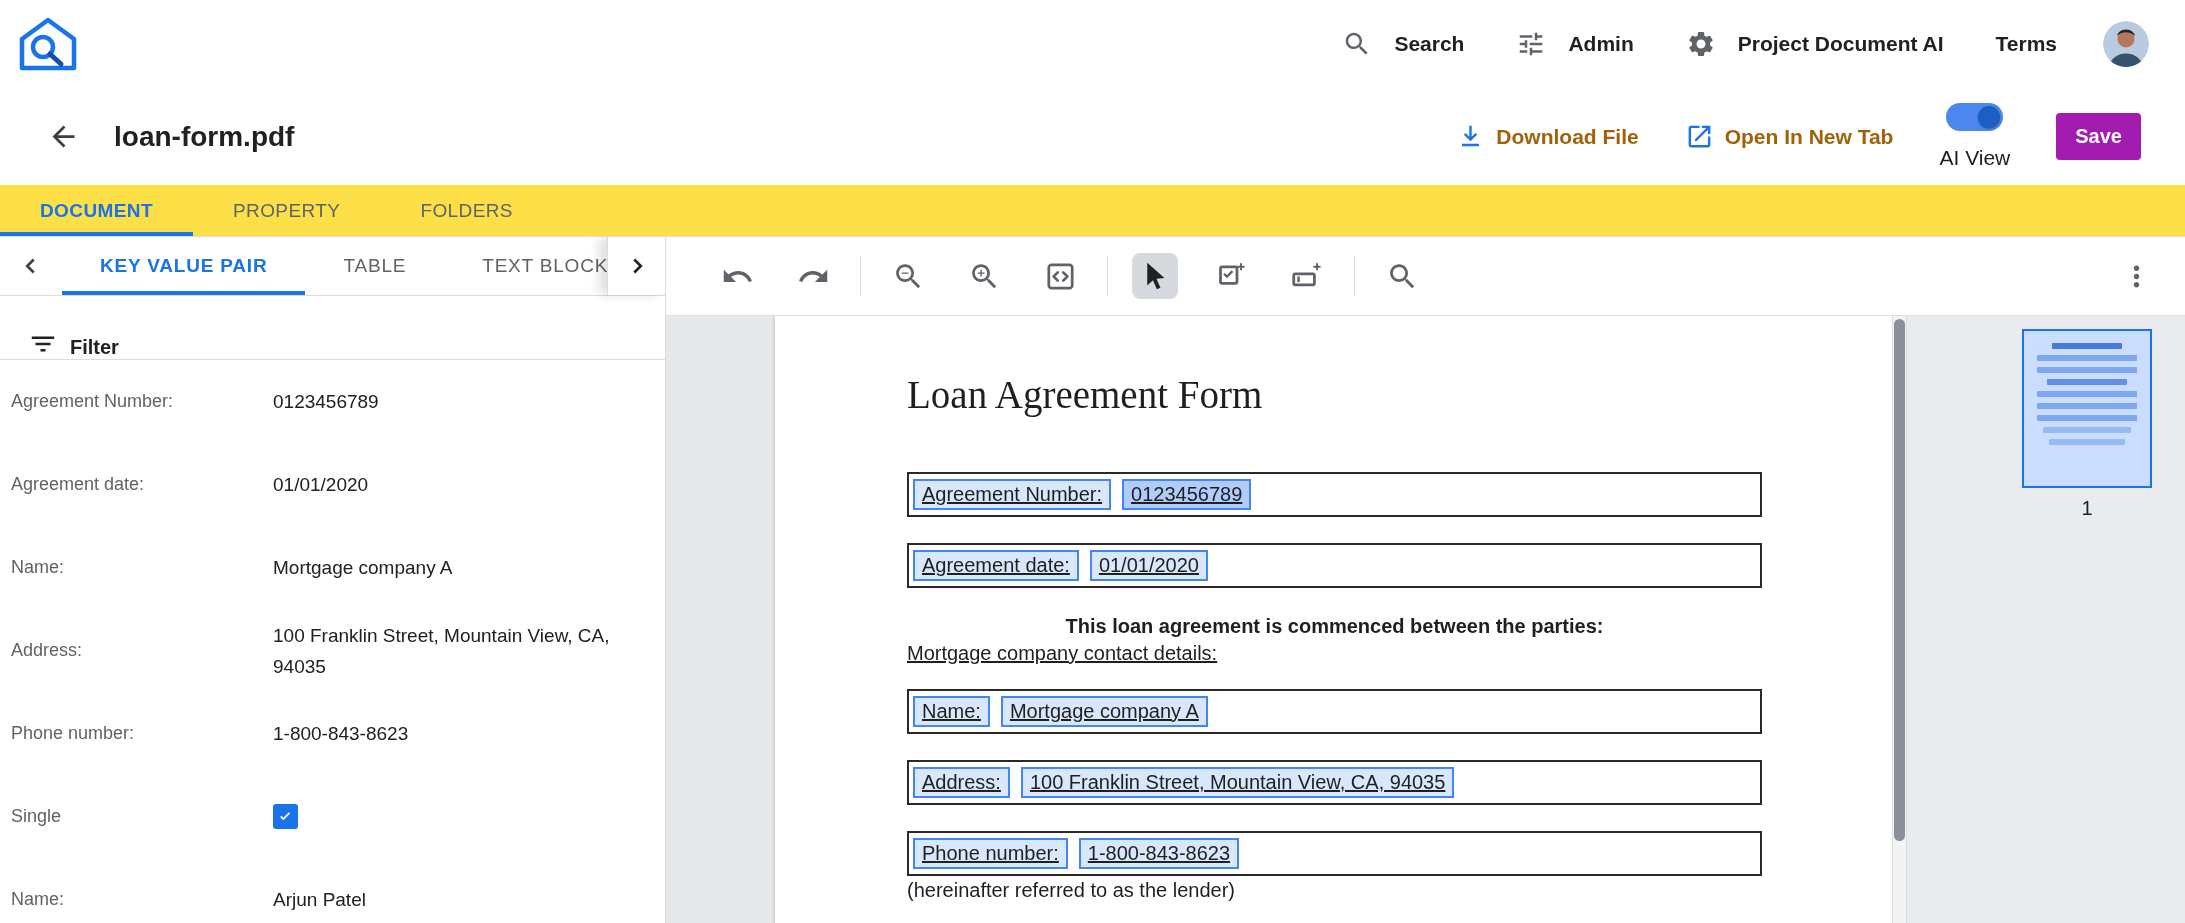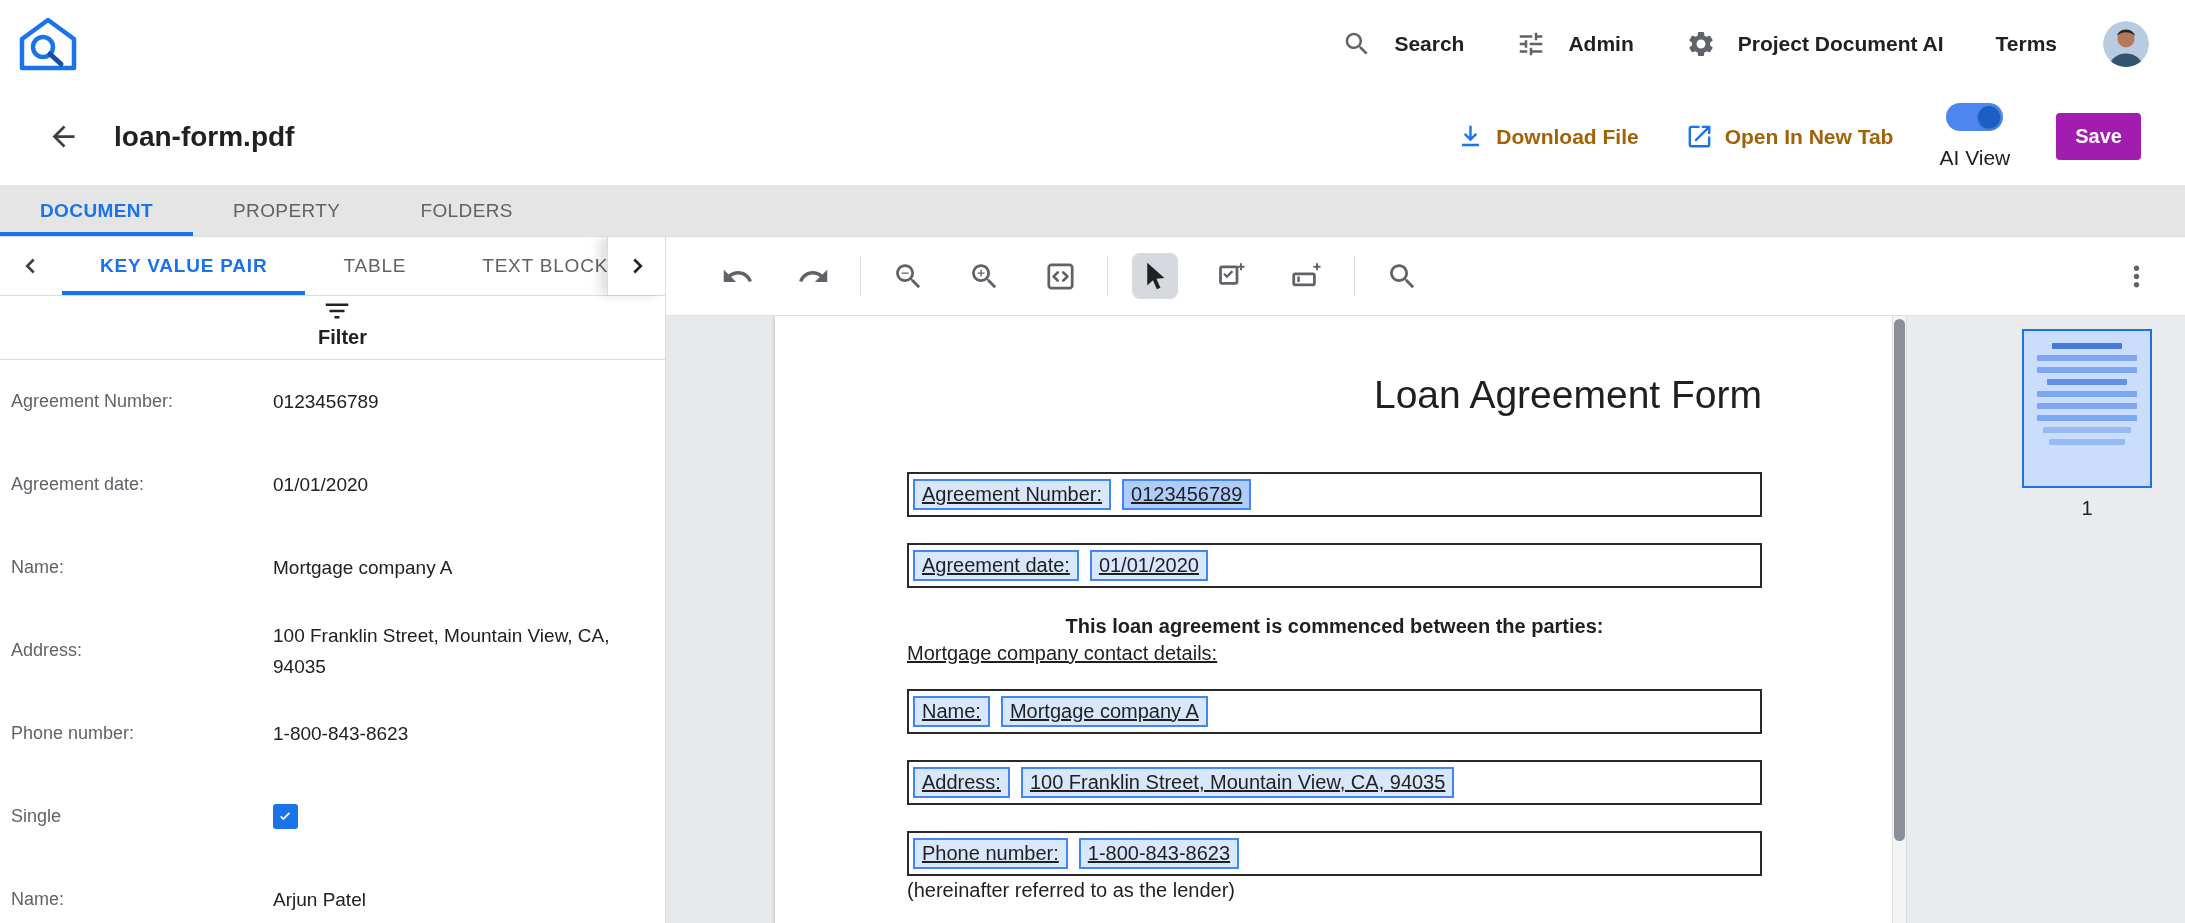--- a/index.html
+++ b/index.html
@@ -25,42 +25,42 @@
   .bluelink svg { width:29px; height:29px; fill:#1a73e8; }
   .toggle-wrap { display:flex; align-items:center; gap:15px;flex-direction:column; }
   .toggle { position:relative; width:57px; height:28px; border-radius:14px; background:#4c86ee; cursor:pointer; }
   .toggle .knob { position:absolute; right:3px; top:3px; width:22px; height:22px; border-radius:50%;
                   background:#1b5fc4; box-shadow:0 1px 2px rgba(0,0,0,.3); }
   .toggle-label { font-size:21px; color:#202124; }
   .savebtn { background:#a21caf; color:#fff; font-size:20px; font-weight:bold; border:none;
              border-radius:4px; height:47px; padding:0 19px; cursor:pointer; }
 
   
-  .maintabs { height:52px; display:flex; border-bottom:1px solid #dadce0; background:#e5e5e5; }
+  .maintabs { height:52px; display:flex; border-bottom:1px solid #dadce0; background:#fde047; }
   .mtab { display:flex; align-items:center; padding:0 40px; font-size:19px; letter-spacing:.4px;
           color:#5f6368; cursor:pointer; border-bottom:4px solid transparent; padding-top:4px; }
   .mtab.active { color:#1a73e8; font-weight:bold; border-bottom-color:#1a73e8; }
 
   
   .content { display:flex; height:686px; }
 
   
   .leftpanel { width:666px; flex:none; border-right:1px solid #dadce0; display:flex; flex-direction:column; overflow:hidden; background:#fff; }
   .subtabs { height:59px; display:flex; align-items:stretch; border-bottom:1px solid #dadce0; position:relative; }
   .subtab-chevron { width:62px; display:flex; align-items:center; justify-content:center; cursor:pointer; }
   .subtab-chevron svg { width:26px; height:26px; stroke:#3c4043; fill:none; stroke-width:2.4; }
   .stab { display:flex; align-items:center; padding:0 38px; font-size:19px; letter-spacing:.8px; color:#5f6368;
           cursor:pointer; border-bottom:4px solid transparent; padding-top:4px; }
   .stab.active { color:#1a73e8; font-weight:bold; border-bottom-color:#1a73e8; }
   .subtab-scroll { position:absolute; right:0; top:0; width:58px; height:100%; background:#fff;
                    border-left:1px solid #dadce0; box-shadow:-8px 0 10px rgba(0,0,0,.12);
                    display:flex; align-items:center; justify-content:center; cursor:pointer; }
   .subtab-scroll svg { width:26px; height:26px; stroke:#202124; fill:none; stroke-width:2.4; }
 
-  .filterrow { height:64px; display:flex; align-items:center; padding:0 20px 0 28px; border-bottom:1px solid #dadce0;flex-direction:column; }
+  .filterrow { height:64px; display:flex; align-items:flex-end; padding:0 20px 0 28px; border-bottom:1px solid #dadce0; }
   .filterrow svg { width:30px; height:30px; fill:#202124; flex:none; }
   .filter-label { font-size:20px; font-weight:bold; margin-left:12px; color:#202124; }
   .filter-input { border:none; outline:none; font-size:19px; margin-left:22px; flex:1; color:#202124;
                   font-family:"Liberation Sans","DejaVu Sans",sans-serif; }
   .filter-input::placeholder { color:#80868b; }
 
   .kvlist { flex:1; overflow:hidden; }
   .kvrow { display:flex; align-items:center; min-height:83px; padding:0 20px 0 11px; }
   .kvkey { width:262px; flex:none; font-size:18px; color:#5f6368; }
   .kvval { flex:1; font-size:19px; color:#202124; line-height:31px; }
@@ -76,21 +76,21 @@
   .tbtn svg { width:33px; height:33px; fill:#5f6368; }
   .tbtn.selected { background:#d6d9dd; }
   .tbtn.selected svg { fill:#202124; }
   .tdiv { width:1px; height:40px; background:#dadce0; flex:none; margin:0 -6px; }
   .tmore { margin-left:auto; }
 
   .vbody { flex:1; display:flex; overflow:hidden; }
   .canvas { flex:1; position:relative; background:#e7e8ea; overflow:hidden; }
   .page { position:absolute; left:109px; top:0; width:1120px; height:1400px; background:#fff;
           box-shadow:0 1px 4px rgba(0,0,0,.25); padding:0 133px 0 132px; }
-  .page-title { text-align:right; font-size:39px; line-height:46px; margin-top:56px; color:#1f1f1f; }
+  .page-title { text-align:left; font-size:39px; line-height:46px; margin-top:56px; color:#1f1f1f;font-family:Liberation Serif, serif; }
   .frow { height:45px; border:2px solid #2a2a2a; display:flex; align-items:center; padding-left:4px; }
   .frow-1 { margin-top:54px; }
   .frow + .frow, .frow-gap { margin-top:26px; }
   .ann { display:inline-flex; align-items:center; border:2.5px solid #4285f4; background:rgba(66,133,244,.20);
          padding:2px 7px; font-size:20px; color:#1f1f1f; text-decoration:underline; cursor:pointer; }
   .ann.value { margin-left:11px; }
   .ann.value-strong { background:rgba(66,133,244,.42); }
   .parties { text-align:center; font-size:20px; font-weight:bold; margin-top:27px; color:#1f1f1f; }
   .contact { font-size:20px; text-decoration:underline; margin-top:4px; color:#1f1f1f; }
   .contact-gap { margin-top:24px; }

